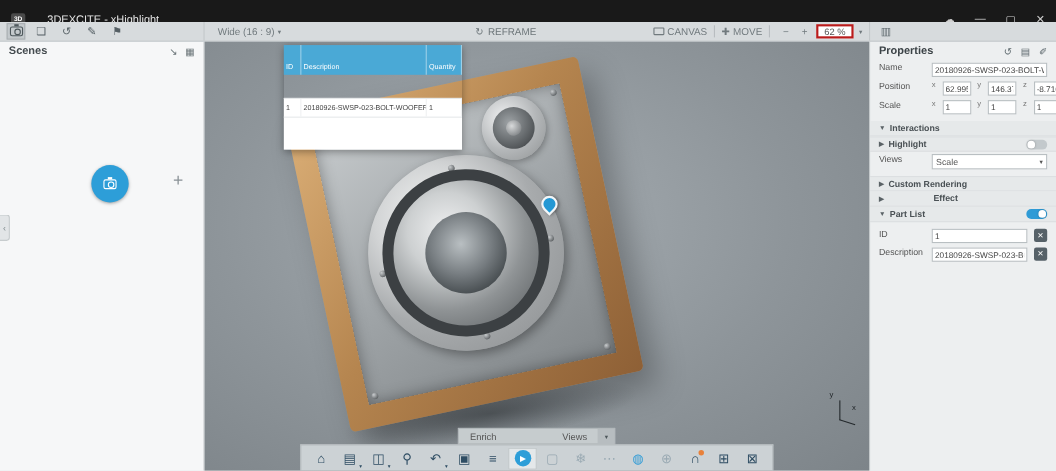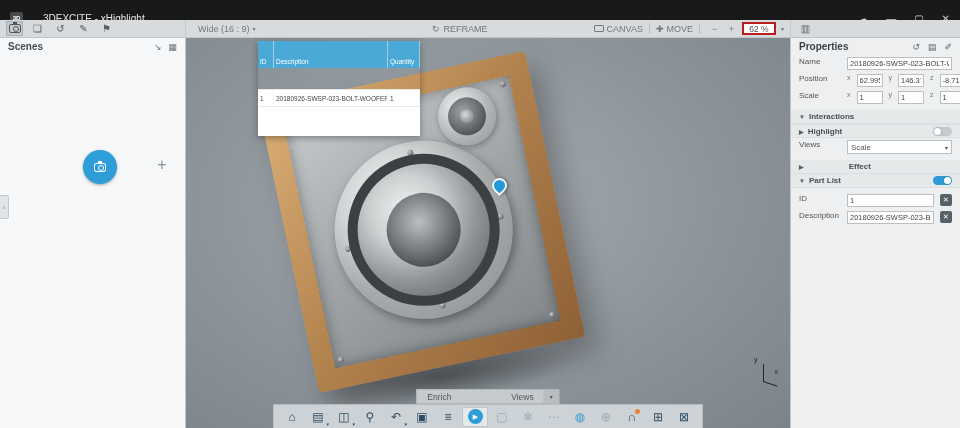--- a/index.html
+++ b/index.html
@@ -414,20 +414,24 @@
     </div>
     <div class="row">
       <span class="lbl">Views</span>
       <span class="selectbox">
         <span>Scale</span>
         <span class="car">▾</span>
       </span>
     </div>
 
     <div class="vgap"></div>
+    <div class="sec">
+      <span class="tri">▶</span>
+      <span>Custom Rendering</span>
+    </div>
     <div class="sec" style="border-top:none;gap:45px;">
       <span class="tri">▶</span>
       <span>Effect</span>
     </div>
     <div class="sec" style="border-top:none;">
       <span class="tri">▼</span>
       <span>Part List</span>
       <span class="toggle on"></span>
     </div>
 

